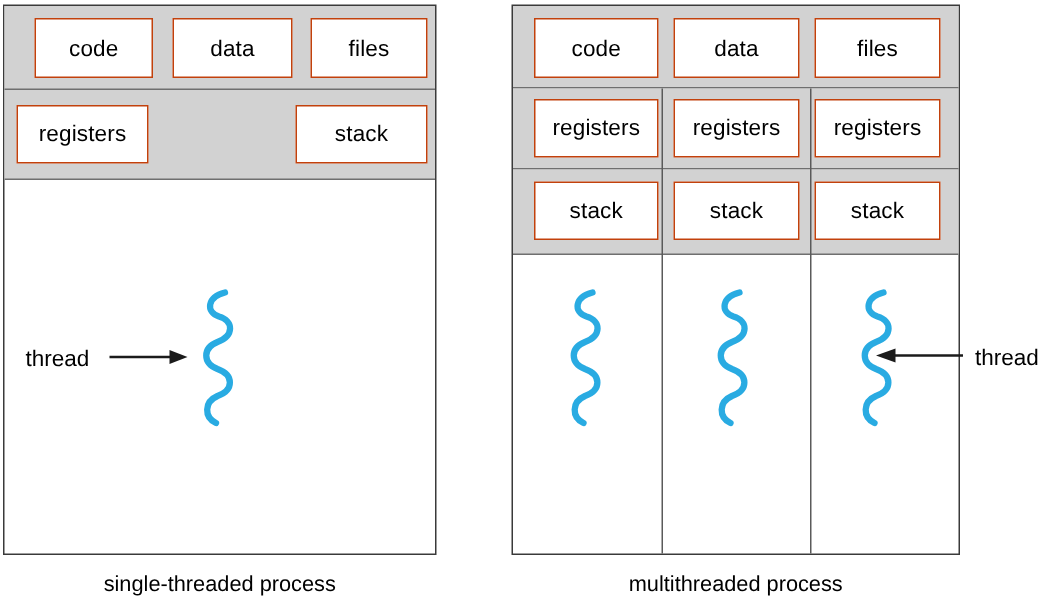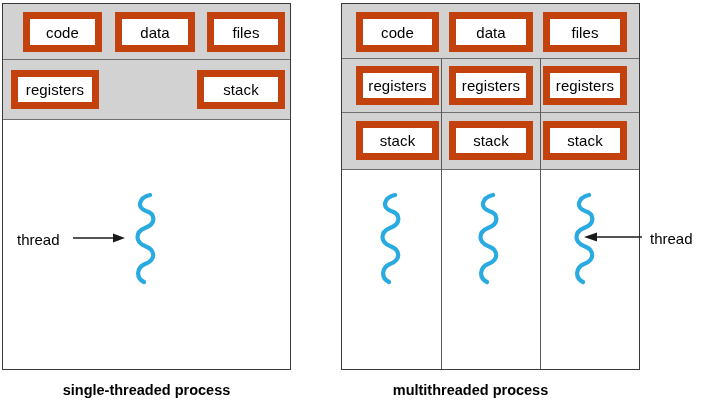--- a/index.html
+++ b/index.html
@@ -31,21 +31,21 @@
     background: #d2d2d2;
     box-sizing: border-box;
   }
   .band.sep-bottom { border-bottom: 1px solid #6f6f6f; }
 
   
   .cell {
     position: absolute;
     box-sizing: border-box;
     background: #ffffff;
-    border: 7px solid #c2410c;
+    border: 1px solid #c2410c;
     display: flex;
     align-items: center;
     justify-content: center;
     font-size: 15px;
     line-height: 1;
     letter-spacing: 0.1px;
     white-space: nowrap;
   }
 
   
@@ -87,21 +87,20 @@
     white-space: nowrap;
     text-align: right;
   }
 
   .caption {
     position: absolute;
     font-size: 14.5px;
     line-height: 1;
     white-space: nowrap;
     text-align: center;
-    font-weight: bold;
   }
 </style>
 </head>
 <body>
 
 <div class="proc" style="left:2px; top:3px; width:289px; height:367px;">
 
   <div class="band sep-bottom" style="top:0; height:56px;">
     <div class="cell" style="left:20px; top:8px; width:79px; height:40px;">code</div>
     <div class="cell" style="left:112px; top:8px; width:80px; height:40px;">data</div>
@@ -167,13 +166,13 @@
              C7,76 7,86 15,90"></path>
   </svg>
 </div>
 
 <svg class="arrow-svg" style="left:584px; top:231px; width:58px; height:12px;" viewBox="0 0 58 12">
   <line x1="58" y1="6" x2="11" y2="6"></line>
   <polygon points="0,6 13,1.4 13,10.6"></polygon>
 </svg>
 <div class="lbl" style="left:650px; top:231px;">thread</div>
 
-<div class="caption" style="left:321px; top:383px; width:299px;">multithreaded process</div>
+<div class="caption" style="left:341px; top:383px; width:299px;">multithreaded process</div>
 
 </body></html>

